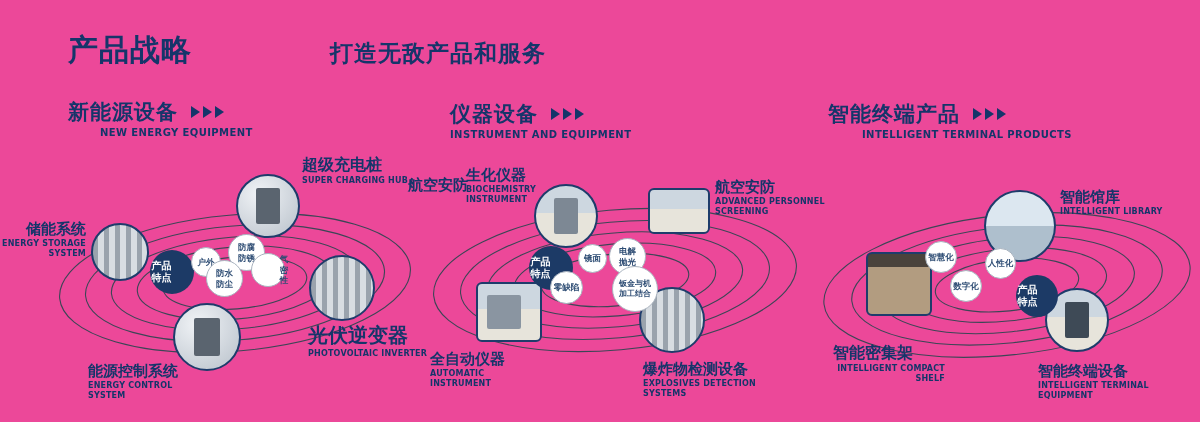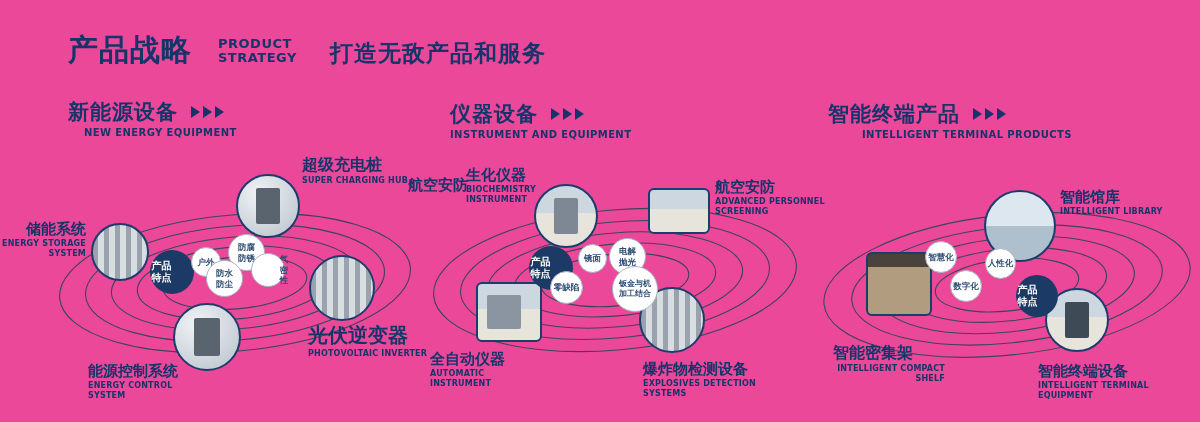--- a/index.html
+++ b/index.html
@@ -36,35 +36,31 @@
             text-align:center; font-size:8.5px; font-weight:bold; line-height:1.25; box-sizing:border-box; }
   svg.orbits { position:absolute; overflow:visible; }
   svg.orbits ellipse { fill:none; stroke:#3c4656; stroke-width:1.1; }
 </style>
 </head>
 <body>
 
 <div class="stage">
 
   <div class="abs cn title-main" style="left:68px; top:30px;">产品战略</div>
-  <div class="abs cn title-en" style="left:218px; top:37px;">
-    <div>PRODUCT</div>
-    <div>STRATEGY</div>
-  </div>
   <div class="abs cn tagline" style="left:330px; top:38px;">打造无敌产品和服务</div>
 
   <div class="abs cn sec-title" style="left:68px; top:98px;">
     <span>新能源设备</span>
     <span class="arrows">
         <i></i>
         <i></i>
         <i></i>
       </span>
   </div>
-  <div class="abs sec-en" style="left:52px; top:127px;padding-left:32px;">NEW ENERGY EQUIPMENT</div>
+  <div class="abs sec-en" style="left:68px; top:127px;padding-left:32px;">NEW ENERGY EQUIPMENT</div>
 
   <div class="abs cn sec-title" style="left:450px; top:100px;">
     <span>仪器设备</span>
     <span class="arrows">
         <i></i>
         <i></i>
         <i></i>
       </span>
   </div>
   <div class="abs sec-en" style="left:450px; top:129px;">INSTRUMENT AND EQUIPMENT</div>

